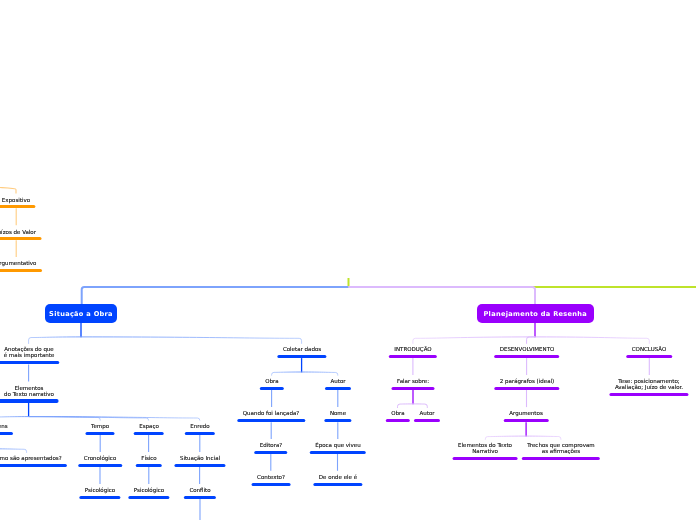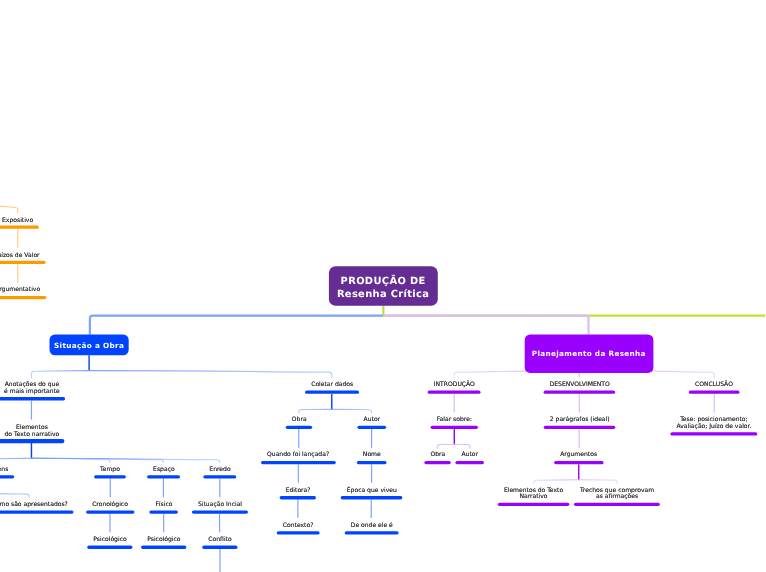--- a/index.html
+++ b/index.html
@@ -115,26 +115,22 @@
       <path d="M413 390V404.3" stroke="#9a00fd" stroke-width="1.3" fill="none" stroke-linecap="butt" stroke-linejoin="round"></path>
       <path d="M413 403.90000000000003C404.475 403.90000000000003 401.375 404.086 399.9 404.086Q397.5 404.086 397.5 406.486V407.90000000000003" stroke="#dcbafd" stroke-width="1" fill="none" stroke-linecap="butt" stroke-linejoin="round"></path>
       <path d="M413 403.90000000000003C420.865 403.90000000000003 423.725 404.07160000000005 424.90000000000003 404.07160000000005Q427.3 404.07160000000005 427.3 406.4716V407.90000000000003" stroke="#dcbafd" stroke-width="1" fill="none" stroke-linecap="butt" stroke-linejoin="round"></path>
       <path d="M526.6 358.09999999999997V374.90000000000003" stroke="#dcbafd" stroke-width="1.1" fill="none" stroke-linecap="butt" stroke-linejoin="round"></path>
       <path d="M526.5 390V407.1" stroke="#dcbafd" stroke-width="1.1" fill="none" stroke-linecap="butt" stroke-linejoin="round"></path>
       <path d="M526.1 422.2V436.5" stroke="#9a00fd" stroke-width="1.3" fill="none" stroke-linecap="butt" stroke-linejoin="round"></path>
       <path d="M526.1 436.1C503.66 436.1 495.5 436.5896 487.7 436.5896Q485.3 436.5896 485.3 438.9896V439.80000000000007" stroke="url(#g11)" stroke-width="1" fill="none" stroke-linecap="butt" stroke-linejoin="round"></path>
       <path d="M526.1 436.1C545.24 436.1 552.2 436.5176 558.5 436.5176Q560.9 436.5176 560.9 438.9176V439.80000000000007" stroke="url(#g12)" stroke-width="1" fill="none" stroke-linecap="butt" stroke-linejoin="round"></path>
       <path d="M649.3 358.09999999999997V374.90000000000003" stroke="#dcbafd" stroke-width="1.1" fill="none" stroke-linecap="butt" stroke-linejoin="round"></path>
     </svg>
-<div class="pill" style="left: 298.5px; top: 242px; width: 99.5px; height: 36px; background: rgb(101, 45, 148); font-size: 9px; line-height: 12px; border-radius: 6px; flex-direction: column; padding-top: 4px; box-sizing: border-box;">
-      <div>PRODUÇÃO DE</div>
-      <div>Resenha Crítica</div>
-    </div>
     <div class="pill" style="left: 45px; top: 304px; width: 72px; height: 19px; background: rgb(0, 68, 255); font-size: 6.6px; border-radius: 5px;">Situação a Obra</div>
-    <div class="pill" style="left: 476.5px; top: 304px; width: 117.5px; height: 35px; background: rgb(154, 0, 253); font-size: 6.6px; border-radius: 5px;">Planejamento da Resenha</div>
+    <div class="pill" style="left: 476.5px; top: 304px; width: 117.5px; height: 19px; background: rgb(154, 0, 253); font-size: 6.6px; border-radius: 5px;">Planejamento da Resenha</div>
     <div class="lbl" style="left: 16.2px; top: 197.5px;">Expositivo</div>
     <div class="bar" style="left: 16.2px; top: 204.9px; width: 39.2969px; height: 3.4px; background: rgb(255, 153, 0);"></div>
     <div class="lbl" style="left: 16.2px; top: 229.5px;">Juízos de Valor</div>
     <div class="bar" style="left: 16.2px; top: 236.9px; width: 51px; height: 3.4px; background: rgb(255, 153, 0);"></div>
     <div class="lbl" style="left: 16.2px; top: 261.4px;">Argumentativo</div>
     <div class="bar" style="left: 16.2px; top: 268.8px; width: 51.9688px; height: 3.4px; background: rgb(255, 153, 0);"></div>
     <div class="lbl" style="left: 28.6px; top: 347.4px;">Anotações do que
 é mais importante</div>
     <div class="bar" style="left: 28.6px; top: 361px; width: 61.5625px; height: 3.4px; background: rgb(0, 68, 255);"></div>
     <div class="lbl" style="left: 28.6px; top: 385.7px;">Elementos

